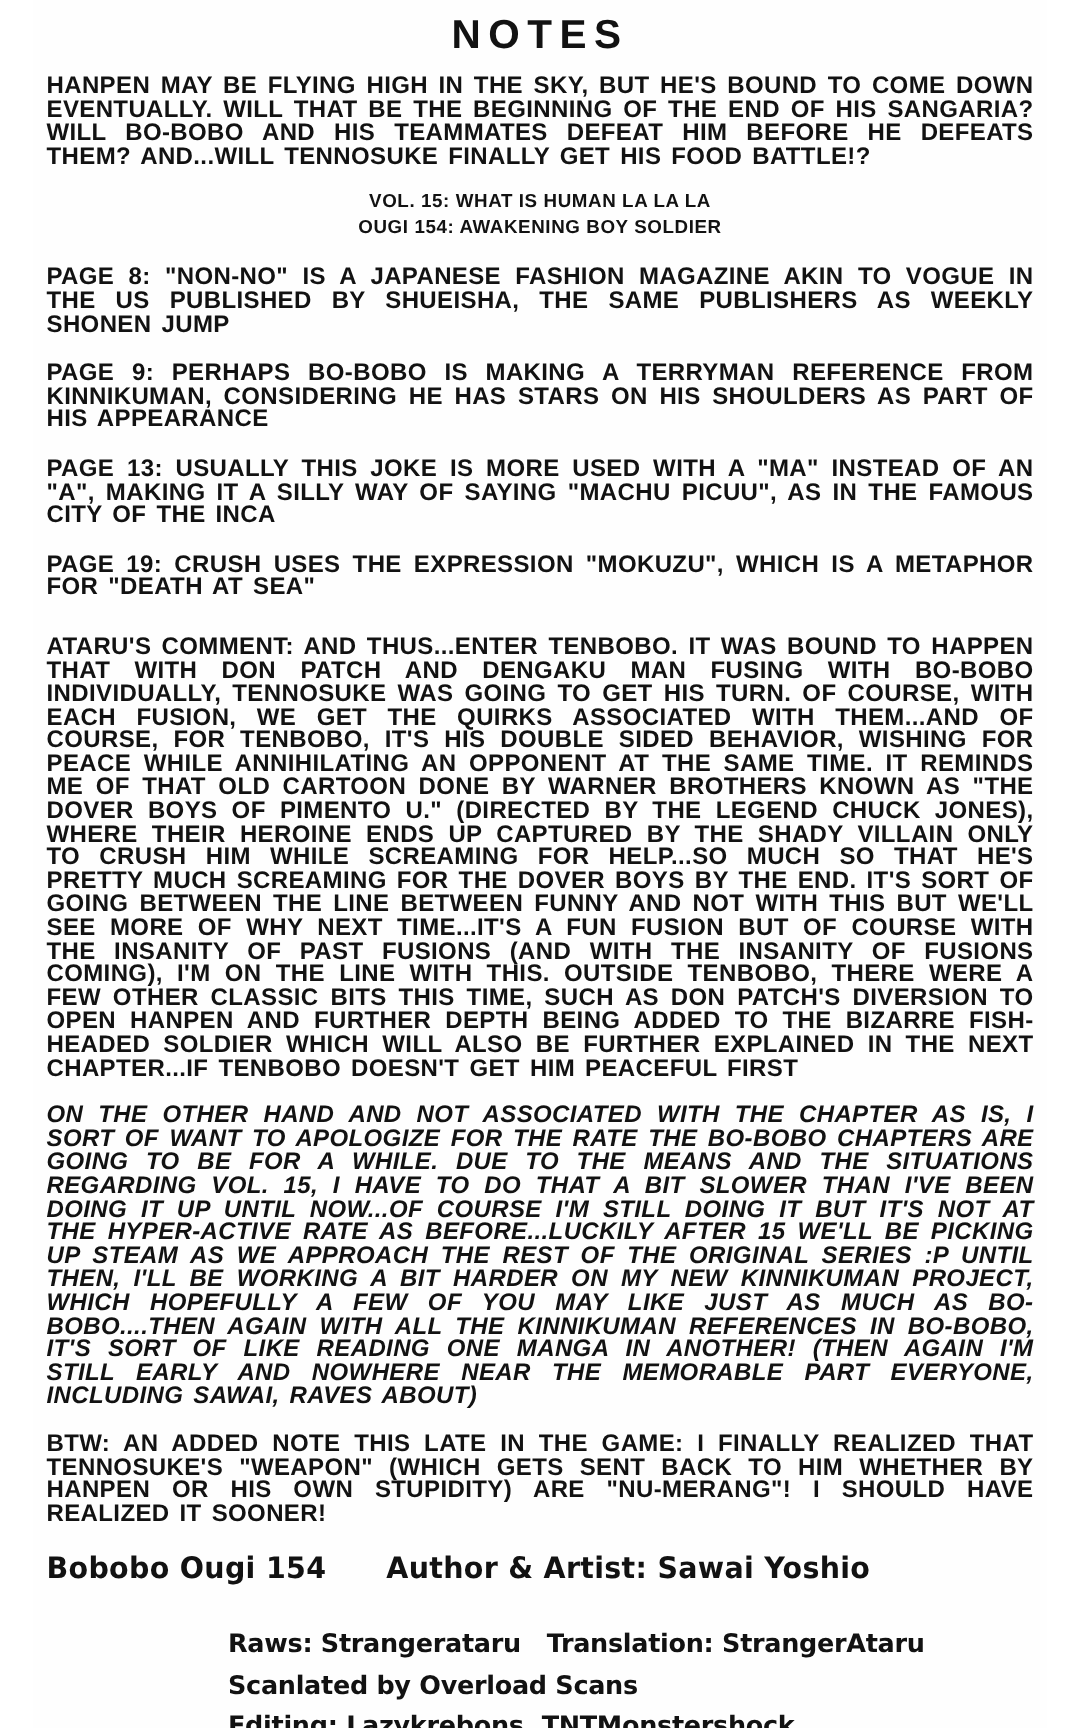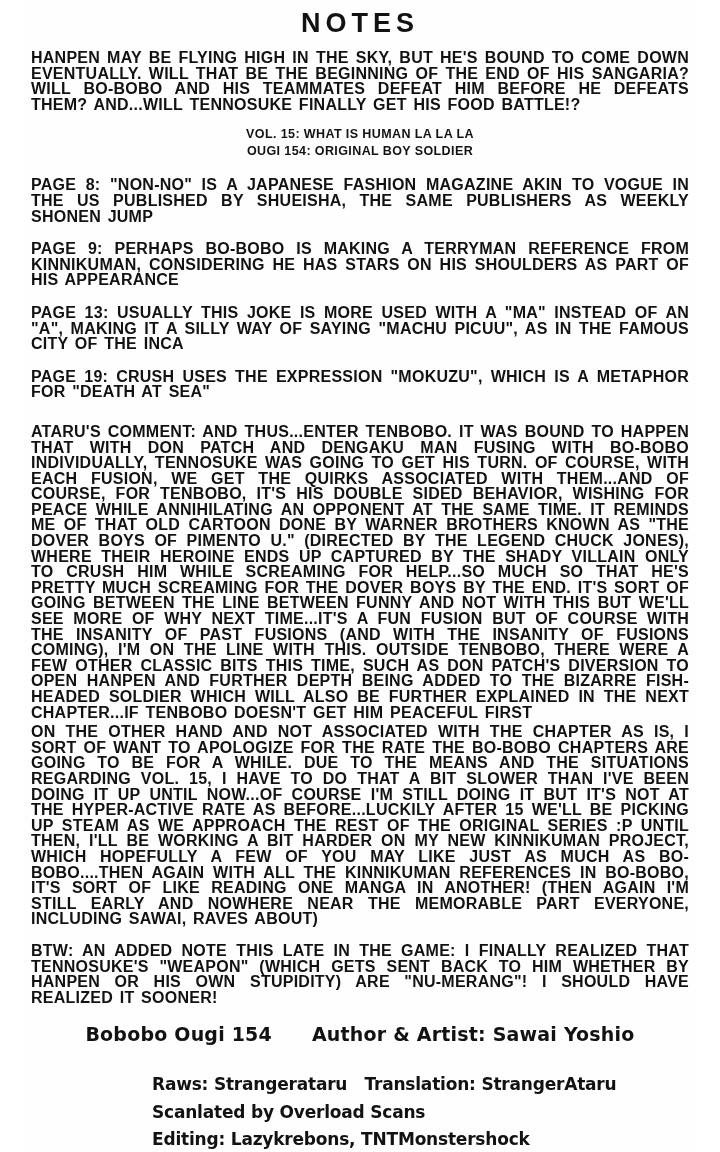--- a/index.html
+++ b/index.html
@@ -34,26 +34,25 @@
   .intro { margin-top: 6px; }
   .vol-block {
     margin-top: 14px;
     text-align: center;
     font-size: 12.5px;
     line-height: 17px;
     letter-spacing: 0.4px;
   }
   .note { margin-top: 17px; }
   .comment1 { margin-top: 24px; }
-  .comment2 { margin-top: 4px; }
+  .comment2 { margin-top: 16px; font-style: italic; }
   .comment3 { margin-top: 16px; }
   .series-line {
     margin-top: 18px;
     display: flex;
-    justify-content: center;
     gap: 40px;
     font-size: 19px;
     line-height: 22px;
     letter-spacing: 0.2px;
     font-family: "DejaVu Sans", sans-serif;
     transform: scaleY(1.04);
   }
   .credits {
     margin-top: 26px;
     margin-left: 121px;
@@ -68,21 +67,21 @@
 <body>
 
 <div class="page">
 
   <h1 class="title">NOTES</h1>
 
   <p class="comic intro">HANPEN MAY BE FLYING HIGH IN THE SKY, BUT HE'S BOUND TO COME DOWN EVENTUALLY. WILL THAT BE THE BEGINNING OF THE END OF HIS SANGARIA? WILL BO-BOBO AND HIS TEAMMATES DEFEAT HIM BEFORE HE DEFEATS THEM? AND...WILL TENNOSUKE FINALLY GET HIS FOOD BATTLE!?</p>
 
   <div class="vol-block">
     <div>VOL. 15: WHAT IS HUMAN LA LA LA</div>
-    <div>OUGI 154: ORIGINAL BOY SOLDIER</div>
+    <div>OUGI 154: AWAKENING BOY SOLDIER</div>
   </div>
 
   <p class="comic note">PAGE 8: "NON-NO" IS A JAPANESE FASHION MAGAZINE AKIN TO VOGUE IN THE US PUBLISHED BY SHUEISHA, THE SAME PUBLISHERS AS WEEKLY SHONEN JUMP</p>
   <p class="comic note">PAGE 9: PERHAPS BO-BOBO IS MAKING A TERRYMAN REFERENCE FROM KINNIKUMAN, CONSIDERING HE HAS STARS ON HIS SHOULDERS AS PART OF HIS APPEARANCE</p>
   <p class="comic note">PAGE 13: USUALLY THIS JOKE IS MORE USED WITH A "MA" INSTEAD OF AN "A", MAKING IT A SILLY WAY OF SAYING "MACHU PICUU", AS IN THE FAMOUS CITY OF THE INCA</p>
   <p class="comic note">PAGE 19: CRUSH USES THE EXPRESSION "MOKUZU", WHICH IS A METAPHOR FOR "DEATH AT SEA"</p>
 
   <p class="comic comment1">ATARU'S COMMENT: AND THUS...ENTER TENBOBO. IT WAS BOUND TO HAPPEN THAT WITH DON PATCH AND DENGAKU MAN FUSING WITH BO-BOBO INDIVIDUALLY, TENNOSUKE WAS GOING TO GET HIS TURN. OF COURSE, WITH EACH FUSION, WE GET THE QUIRKS ASSOCIATED WITH THEM...AND OF COURSE, FOR TENBOBO, IT'S HIS DOUBLE SIDED BEHAVIOR, WISHING FOR PEACE WHILE ANNIHILATING AN OPPONENT AT THE SAME TIME. IT REMINDS ME OF THAT OLD CARTOON DONE BY WARNER BROTHERS KNOWN AS "THE DOVER BOYS OF PIMENTO U." (DIRECTED BY THE LEGEND CHUCK JONES), WHERE THEIR HEROINE ENDS UP CAPTURED BY THE SHADY VILLAIN ONLY TO CRUSH HIM WHILE SCREAMING FOR HELP...SO MUCH SO THAT HE'S PRETTY MUCH SCREAMING FOR THE DOVER BOYS BY THE END. IT'S SORT OF GOING BETWEEN THE LINE BETWEEN FUNNY AND NOT WITH THIS BUT WE'LL SEE MORE OF WHY NEXT TIME...IT'S A FUN FUSION BUT OF COURSE WITH THE INSANITY OF PAST FUSIONS (AND WITH THE INSANITY OF FUSIONS COMING), I'M ON THE LINE WITH THIS. OUTSIDE TENBOBO, THERE WERE A FEW OTHER CLASSIC BITS THIS TIME, SUCH AS DON PATCH'S DIVERSION TO OPEN HANPEN AND FURTHER DEPTH BEING ADDED TO THE BIZARRE FISH-HEADED SOLDIER WHICH WILL ALSO BE FURTHER EXPLAINED IN THE NEXT CHAPTER...IF TENBOBO DOESN'T GET HIM PEACEFUL FIRST</p>
 
   <p class="comic comment2">ON THE OTHER HAND AND NOT ASSOCIATED WITH THE CHAPTER AS IS, I SORT OF WANT TO APOLOGIZE FOR THE RATE THE BO-BOBO CHAPTERS ARE GOING TO BE FOR A WHILE. DUE TO THE MEANS AND THE SITUATIONS REGARDING VOL. 15, I HAVE TO DO THAT A BIT SLOWER THAN I'VE BEEN DOING IT UP UNTIL NOW...OF COURSE I'M STILL DOING IT BUT IT'S NOT AT THE HYPER-ACTIVE RATE AS BEFORE...LUCKILY AFTER 15 WE'LL BE PICKING UP STEAM AS WE APPROACH THE REST OF THE ORIGINAL SERIES :P UNTIL THEN, I'LL BE WORKING A BIT HARDER ON MY NEW KINNIKUMAN PROJECT, WHICH HOPEFULLY A FEW OF YOU MAY LIKE JUST AS MUCH AS BO-BOBO....THEN AGAIN WITH ALL THE KINNIKUMAN REFERENCES IN BO-BOBO, IT'S SORT OF LIKE READING ONE MANGA IN ANOTHER! (THEN AGAIN I'M STILL EARLY AND NOWHERE NEAR THE MEMORABLE PART EVERYONE, INCLUDING SAWAI, RAVES ABOUT)</p>

